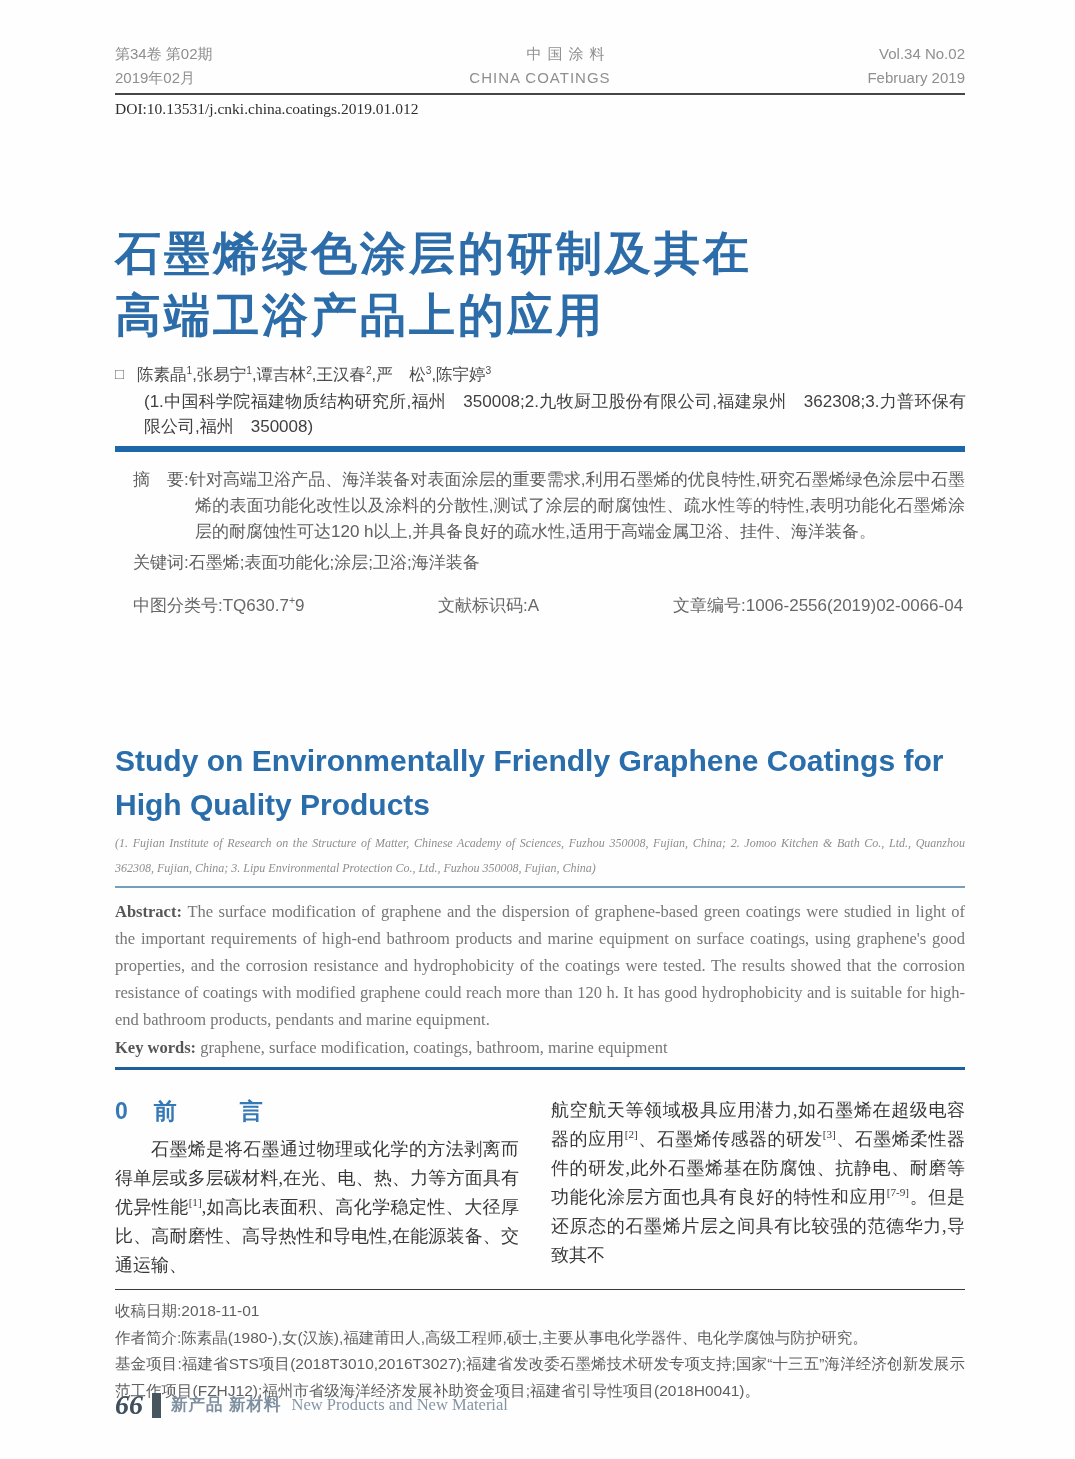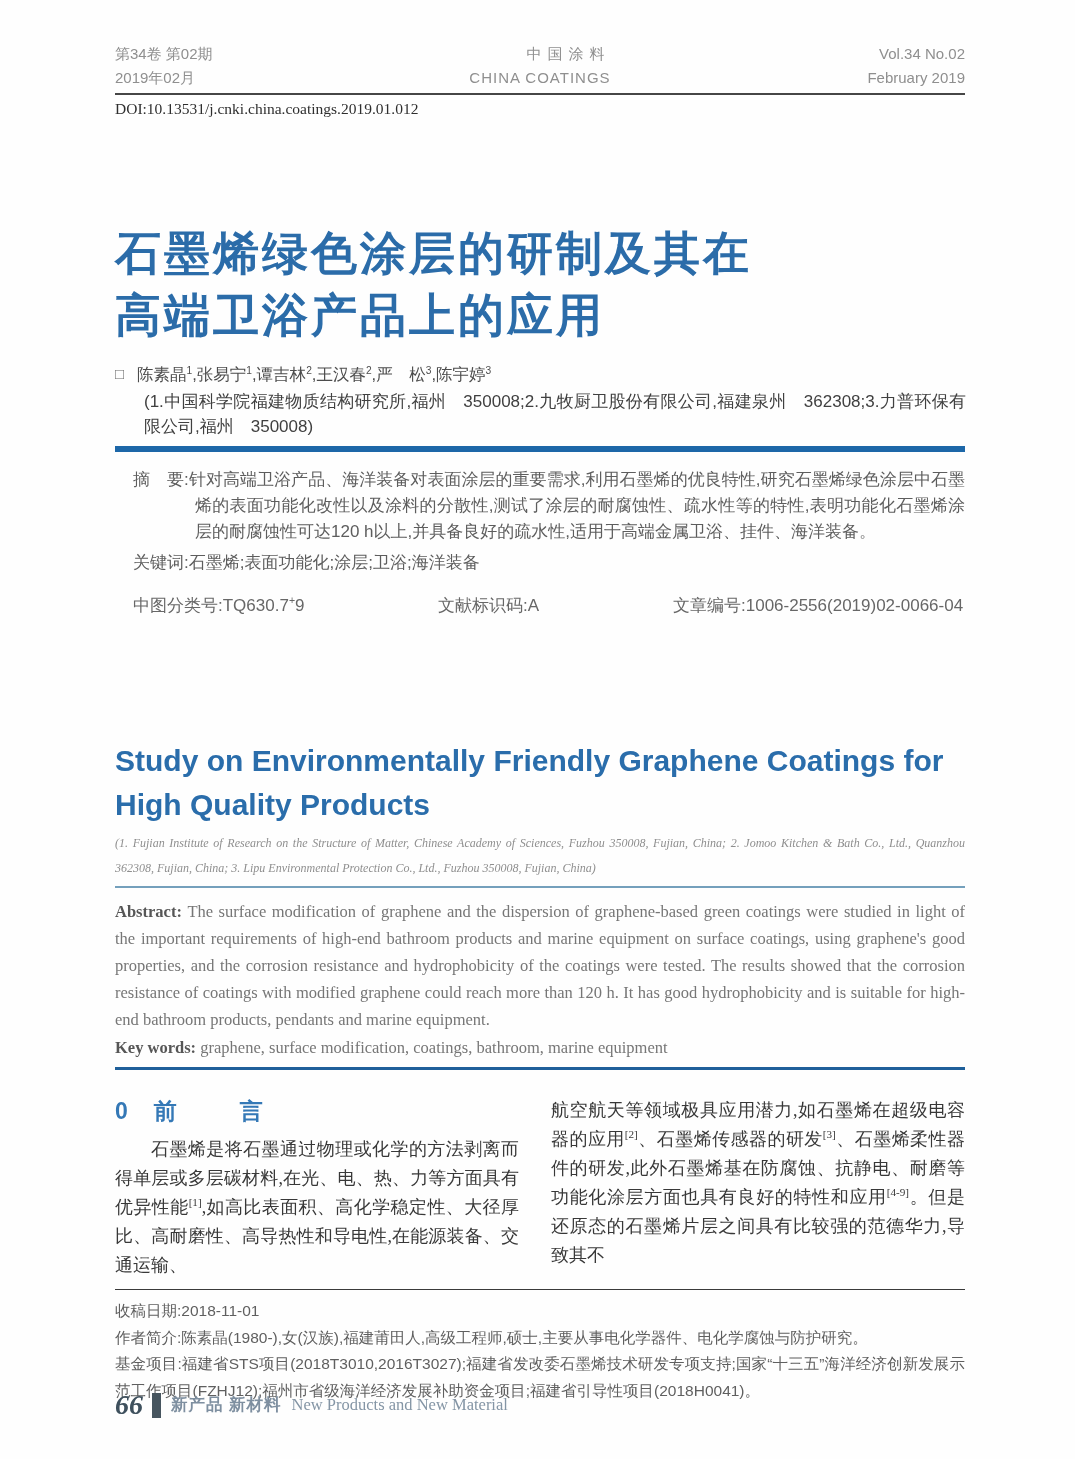--- a/index.html
+++ b/index.html
@@ -202,21 +202,21 @@
 
     <div class="intro">
       <div class="col-l">
         <div class="sec-heading">
           <span class="num">0</span>
           <span class="txt">前　言</span>
         </div>
         <p class="body-cn">石墨烯是将石墨通过物理或化学的方法剥离而得单层或多层碳材料,在光、电、热、力等方面具有优异性能<sup>[1]</sup>,如高比表面积、高化学稳定性、大径厚比、高耐磨性、高导热性和导电性,在能源装备、交通运输、</p>
       </div>
       <div class="col-r">
-        <p class="body-cn">航空航天等领域极具应用潜力,如石墨烯在超级电容器的应用<sup>[2]</sup>、石墨烯传感器的研发<sup>[3]</sup>、石墨烯柔性器件的研发,此外石墨烯基在防腐蚀、抗静电、耐磨等功能化涂层方面也具有良好的特性和应用<sup>[4-9]</sup>。但是还原态的石墨烯片层之间具有比较强的范德华力,导致其不</p>
+        <p class="body-cn">航空航天等领域极具应用潜力,如石墨烯在超级电容器的应用<sup>[2]</sup>、石墨烯传感器的研发<sup>[3]</sup>、石墨烯柔性器件的研发,此外石墨烯基在防腐蚀、抗静电、耐磨等功能化涂层方面也具有良好的特性和应用<sup>[7-9]</sup>。但是还原态的石墨烯片层之间具有比较强的范德华力,导致其不</p>
       </div>
     </div>
 
     <div class="footnote-rule"></div>
     <div class="footnotes">
       <p>收稿日期:2018-11-01</p>
       <p>作者简介:陈素晶(1980-),女(汉族),福建莆田人,高级工程师,硕士,主要从事电化学器件、电化学腐蚀与防护研究。</p>
       <p>基金项目:福建省STS项目(2018T3010,2016T3027);福建省发改委石墨烯技术研发专项支持;国家“十三五”海洋经济创新发展示范工作项目(FZHJ12);福州市省级海洋经济发展补助资金项目;福建省引导性项目(2018H0041)。</p>
     </div>
   </div>

